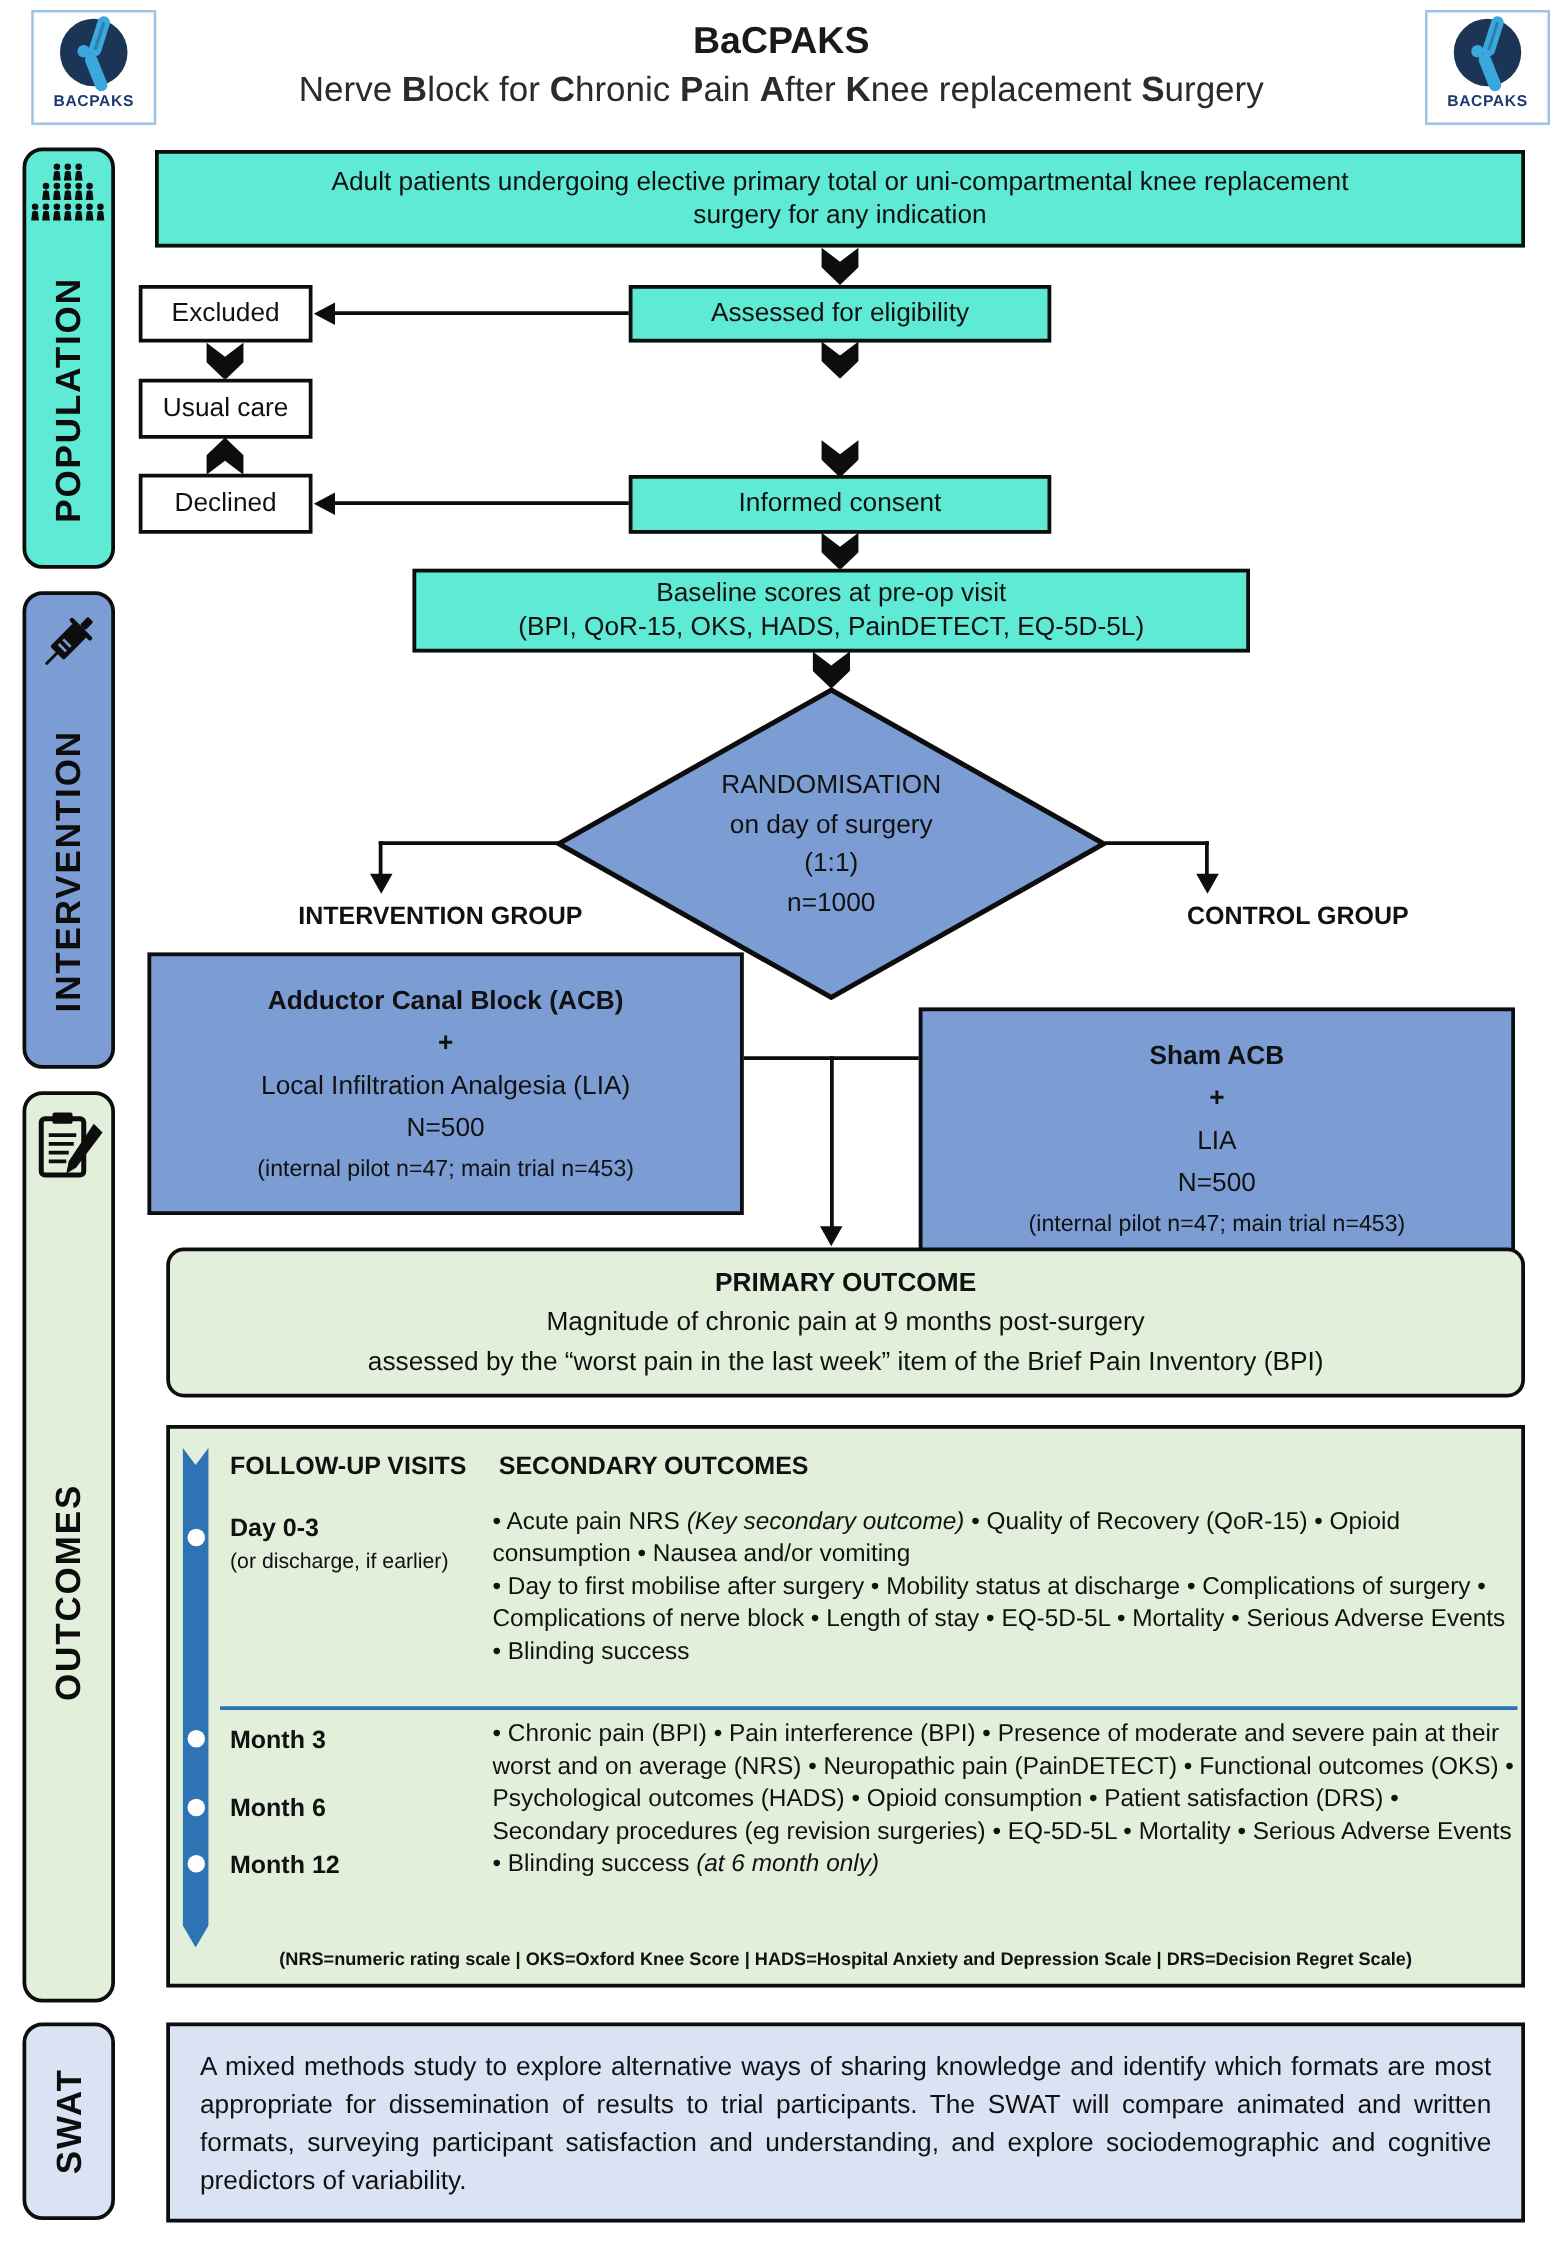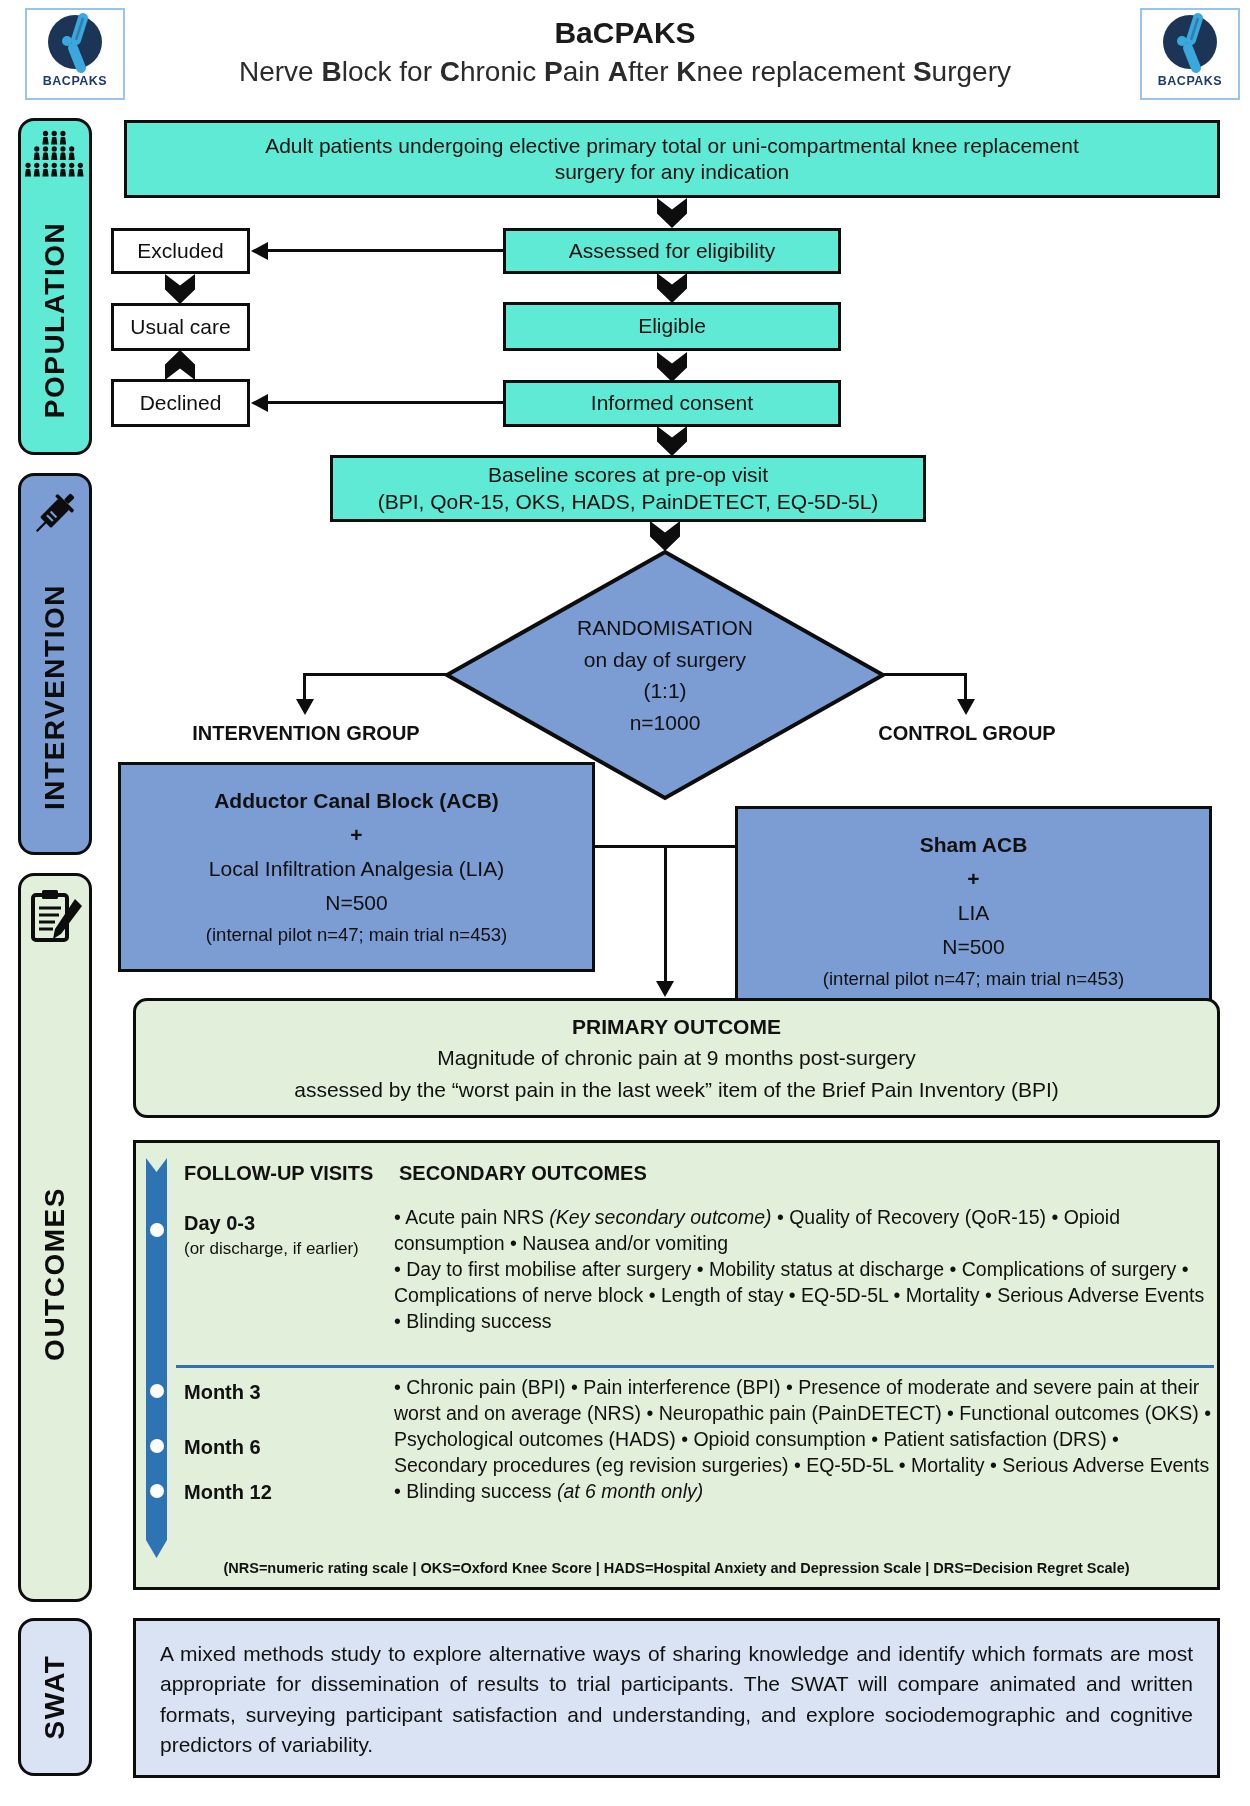--- a/index.html
+++ b/index.html
@@ -20,21 +20,21 @@
   .vlabel{transform:rotate(-90deg);white-space:nowrap;font-weight:700;font-size:28px;
           letter-spacing:1.5px;color:#0d0d0d;}
   .chev{position:absolute;width:30px;height:30px;background:#0d0d0d;
         clip-path:polygon(0 0,50% 38%,100% 0,100% 52%,50% 100%,0 52%);}
   .chev.up{transform:rotate(180deg);}
   .hline,.vline{position:absolute;background:#0d0d0d;}
   .ah-left{position:absolute;width:0;height:0;border-top:9px solid transparent;
            border-bottom:9px solid transparent;border-right:17px solid #0d0d0d;}
   .ah-down{position:absolute;width:0;height:0;border-left:9px solid transparent;
            border-right:9px solid transparent;border-top:16px solid #0d0d0d;}
-  .grouplabel{position:absolute;width:320px;text-align:center;font-weight:700;font-size:20px;}
+  .grouplabel{position:absolute;width:320px;text-align:right;font-weight:700;font-size:20px;}
   .bullets{position:absolute;font-size:19.5px;line-height:1.33;color:#111;text-align:left;}
   .visit{position:absolute;font-weight:700;font-size:20px;}
   .dot{position:absolute;width:14px;height:14px;border-radius:50%;background:#fff;}
   .logo{position:absolute;width:100px;height:92px;background:#fff;border:2px solid #9cc3e8;
         box-sizing:border-box;display:flex;flex-direction:column;align-items:center;justify-content:flex-start;}
   .logo .lbl{font-size:12.5px;font-weight:700;color:#1e3a6e;letter-spacing:0.5px;margin-top:-2px;}
   .title{position:absolute;left:0;width:1250px;text-align:center;font-weight:700;font-size:30px;color:#1a1a1a;}
   .subtitle{position:absolute;left:0;width:1250px;text-align:center;font-size:28px;color:#2b2b2b;}
   .diamond-text{position:absolute;display:flex;flex-direction:column;align-items:center;
         justify-content:center;text-align:center;font-size:21px;font-weight:500;line-height:1.5;}
@@ -148,39 +148,36 @@
   </div>
   <div class="hline" style="left:266px;top:249px;width:237px;height:3px;"></div>
   <div class="ah-left" style="left:251px;top:242px;"></div>
 
   <div class="chev" style="left:657px;top:273px;"></div>
   <div class="chev" style="left:165px;top:274px;"></div>
 
   <div class="box white" style="left:111px;top:303px;width:139px;height:48px;">
     <div>Usual care</div>
   </div>
-  <div class="box gray" style="left:503px;top:302px;width:338px;height:49px;">
-    <div>Eligible</div>
-  </div>
 
   <div class="chev" style="left:657px;top:352px;"></div>
   <div class="chev up" style="left:165px;top:350px;"></div>
 
   <div class="box white" style="left:111px;top:379px;width:139px;height:48px;">
     <div>Declined</div>
   </div>
   <div class="box gray" style="left:503px;top:380px;width:338px;height:47px;">
     <div>Informed consent</div>
   </div>
   <div class="hline" style="left:266px;top:401px;width:237px;height:3px;"></div>
   <div class="ah-left" style="left:251px;top:394px;"></div>
 
   <div class="chev" style="left:657px;top:426px;"></div>
 
-  <div class="box gray" style="left:330px;top:455px;width:596px;height:67px;">
+  <div class="box gray" style="left:330px;top:455px;width:670px;height:67px;">
     <div>Baseline scores at pre-op visit</div>
     <div>(BPI, QoR-15, OKS, HADS, PainDETECT, EQ-5D-5L)</div>
   </div>
 
   <div class="chev" style="left:650px;top:521px;"></div>
 
   <svg class="abs" style="left:440px;top:545px;" width="450" height="260" viewBox="0 0 450 260">
     <polygon points="225,7 443,130 225,253 7,130" fill="#7c9cd4" stroke="#0d0d0d" stroke-width="4"></polygon>
   </svg>
   <div class="diamond-text" style="left:475px;top:580px;width:380px;height:190px;">

